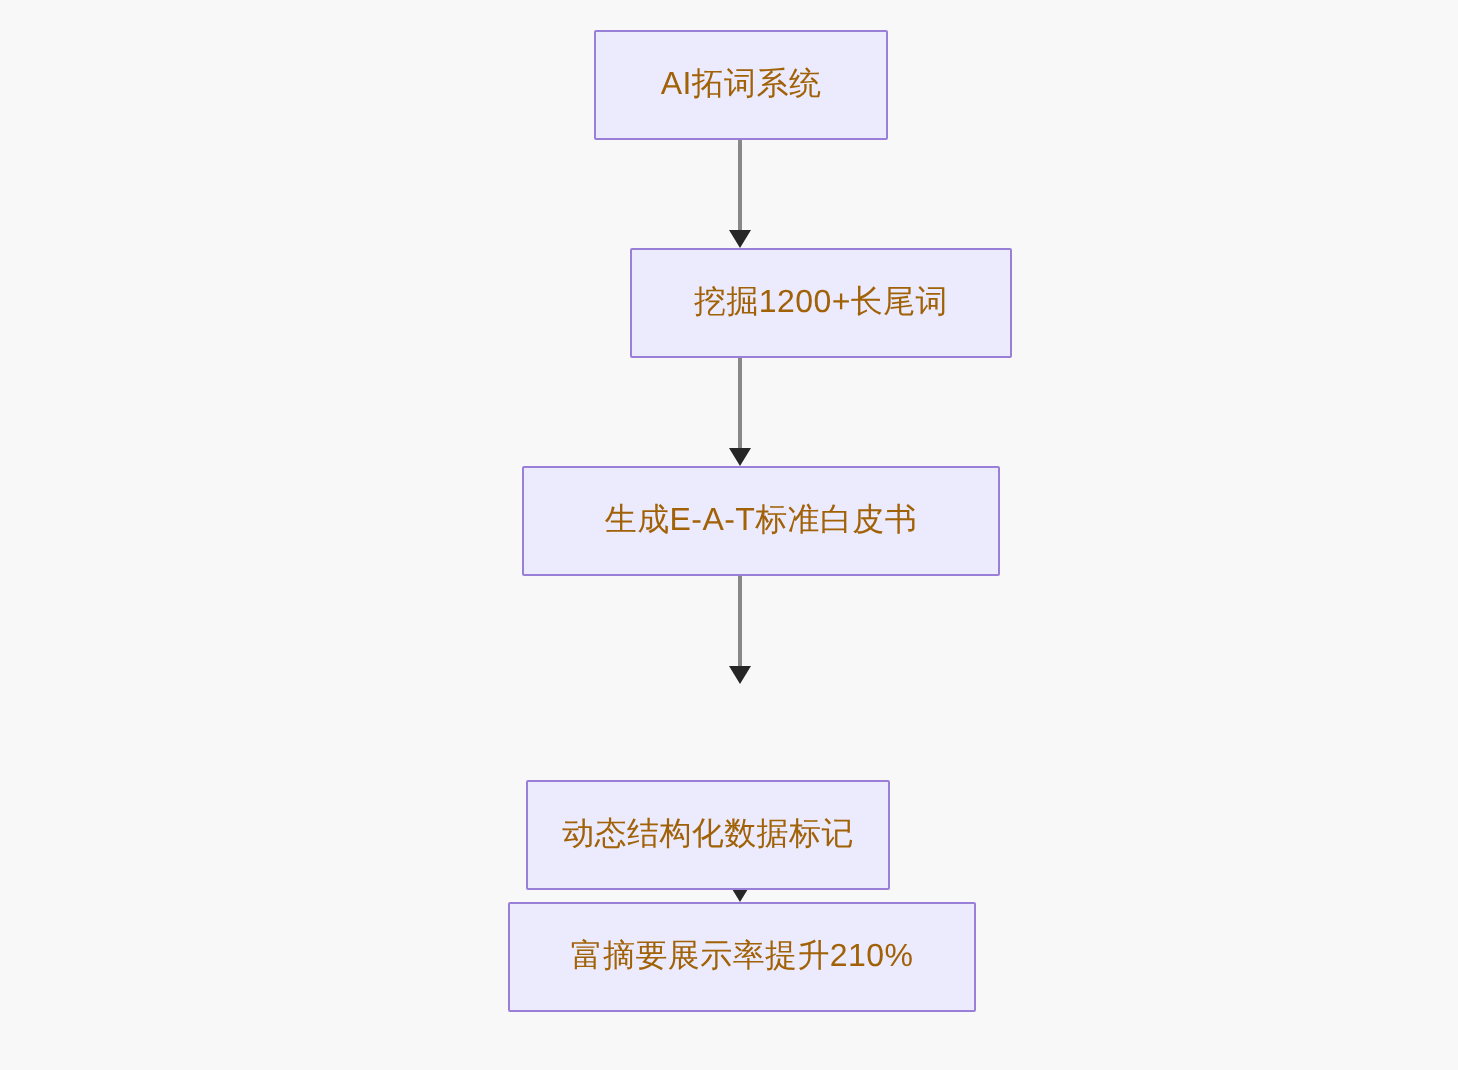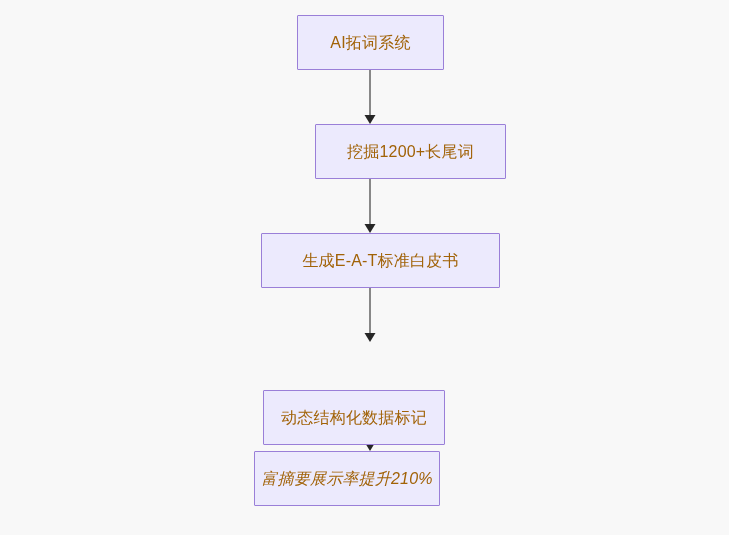--- a/index.html
+++ b/index.html
@@ -82,18 +82,18 @@
       </div>
       <div class="flow-node" style="left: 275px; top: 124px; width: 191px; margin-left: 40px;">
         <span class="node-label">挖掘1200+长尾词</span>
       </div>
       <div class="flow-node" style="left: 261px; top: 233px; width: 239px;">
         <span class="node-label">生成E-A-T标准白皮书</span>
       </div>
       <div class="flow-node" style="left: 263px; top: 342px; width: 182px; margin-top: 48px;">
         <span class="node-label">动态结构化数据标记</span>
       </div>
-      <div class="flow-node" style="left: 254px; top: 451px; width: 186px; font-style: italic;">
+      <div class="flow-node" style="left: 254px; top: 451px; width: 234px;">
         <span class="node-label">富摘要展示率提升210%</span>
       </div>
     </div>
 
 </div>
 
 </body></html>

